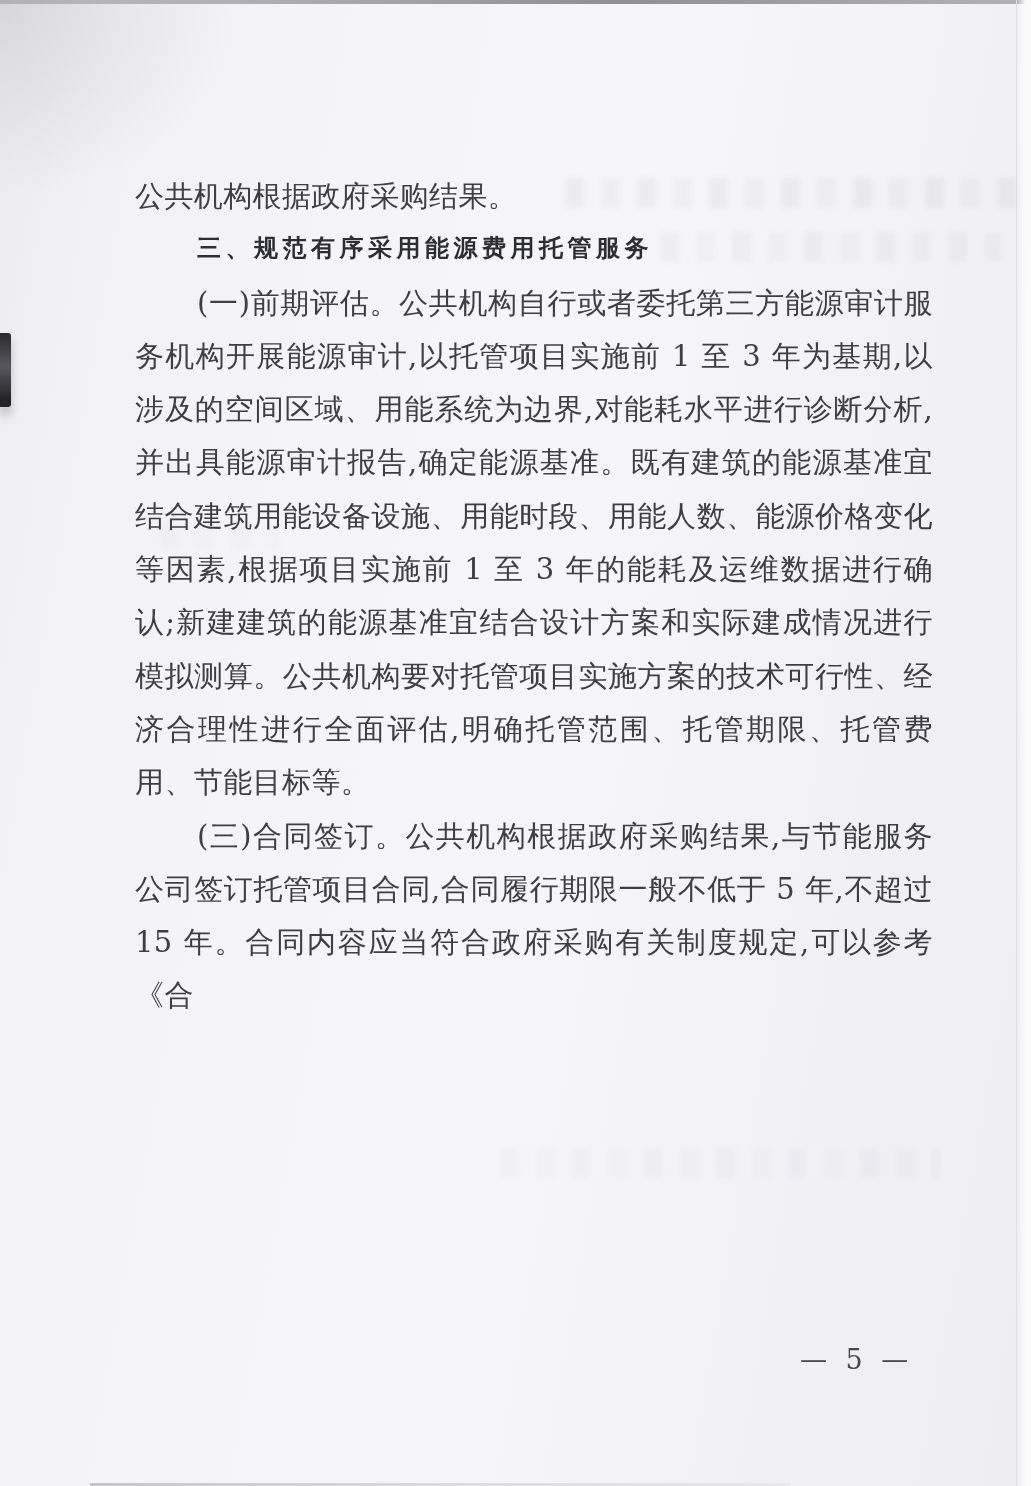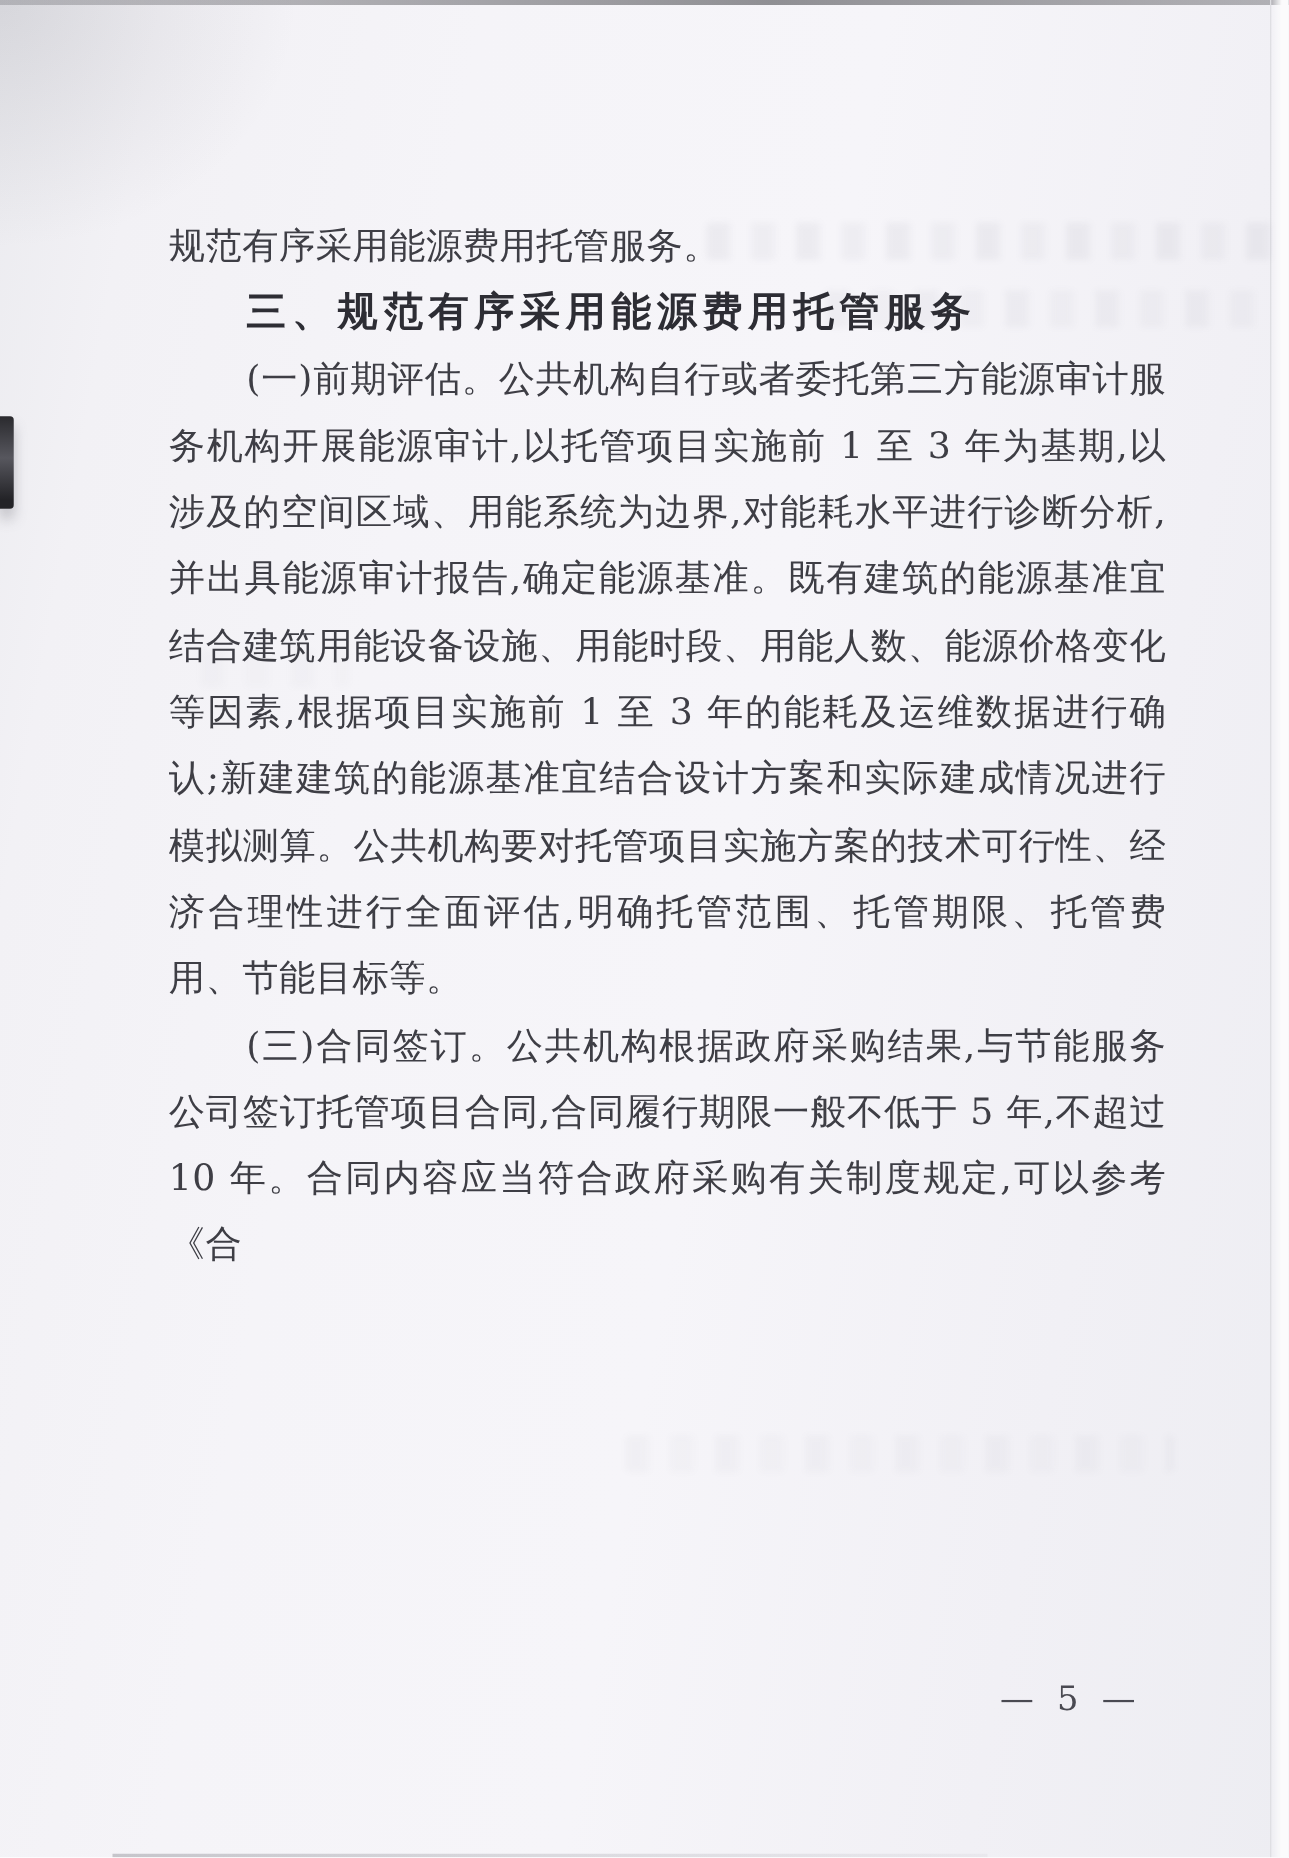--- a/index.html
+++ b/index.html
@@ -69,23 +69,23 @@
   }
   .content p {
     margin: 0;
     text-align: justify;
   }
   .intro-line {
     text-indent: 0;
   }
   .section-heading {
     margin: 0;
-    font-family: Liberation Serif, serif;
+    font-family: Liberation Mono, monospace;
     font-weight: 700;
-    font-size: 32px;
+    font-size: 24px;
     line-height: 53.3px;
     letter-spacing: 4.5px;
     color: #2d2d34;
     padding-left: 62px;
   }
   .body-para {
     text-indent: 62px;
   }
   .page-number {
     position: absolute;
@@ -107,25 +107,25 @@
   <div class="edge-bottom"></div>
   <div class="corner-shadow"></div>
   <div class="binding-mark"></div>
 
   <div class="bleed bleed-1"></div>
   <div class="bleed bleed-2"></div>
   <div class="bleed bleed-3"></div>
   <div class="bleed bleed-4"></div>
 
   <div class="content">
-    <p class="intro-line">规范有序采用能源费用托管服务。</p>
+    <p class="intro-line">公共机构根据政府采购结果。</p>
 
     <h2 class="section-heading">三、规范有序采用能源费用托管服务</h2>
 
     <p class="body-para">(一)前期评估。公共机构自行或者委托第三方能源审计服务机构开展能源审计,以托管项目实施前 1 至 3 年为基期,以涉及的空间区域、用能系统为边界,对能耗水平进行诊断分析,并出具能源审计报告,确定能源基准。既有建筑的能源基准宜结合建筑用能设备设施、用能时段、用能人数、能源价格变化等因素,根据项目实施前 1 至 3 年的能耗及运维数据进行确认;新建建筑的能源基准宜结合设计方案和实际建成情况进行模拟测算。公共机构要对托管项目实施方案的技术可行性、经济合理性进行全面评估,明确托管范围、托管期限、托管费用、节能目标等。</p>
 
 
-    <p class="body-para">(三)合同签订。公共机构根据政府采购结果,与节能服务公司签订托管项目合同,合同履行期限一般不低于 5 年,不超过 10 年。合同内容应当符合政府采购有关制度规定,可以参考《合</p>
+    <p class="body-para">(三)合同签订。公共机构根据政府采购结果,与节能服务公司签订托管项目合同,合同履行期限一般不低于 5 年,不超过 15 年。合同内容应当符合政府采购有关制度规定,可以参考《合</p>
   </div>
 
   <div class="page-number">— 5 —</div>
 
 </div>
 
 </body></html>

